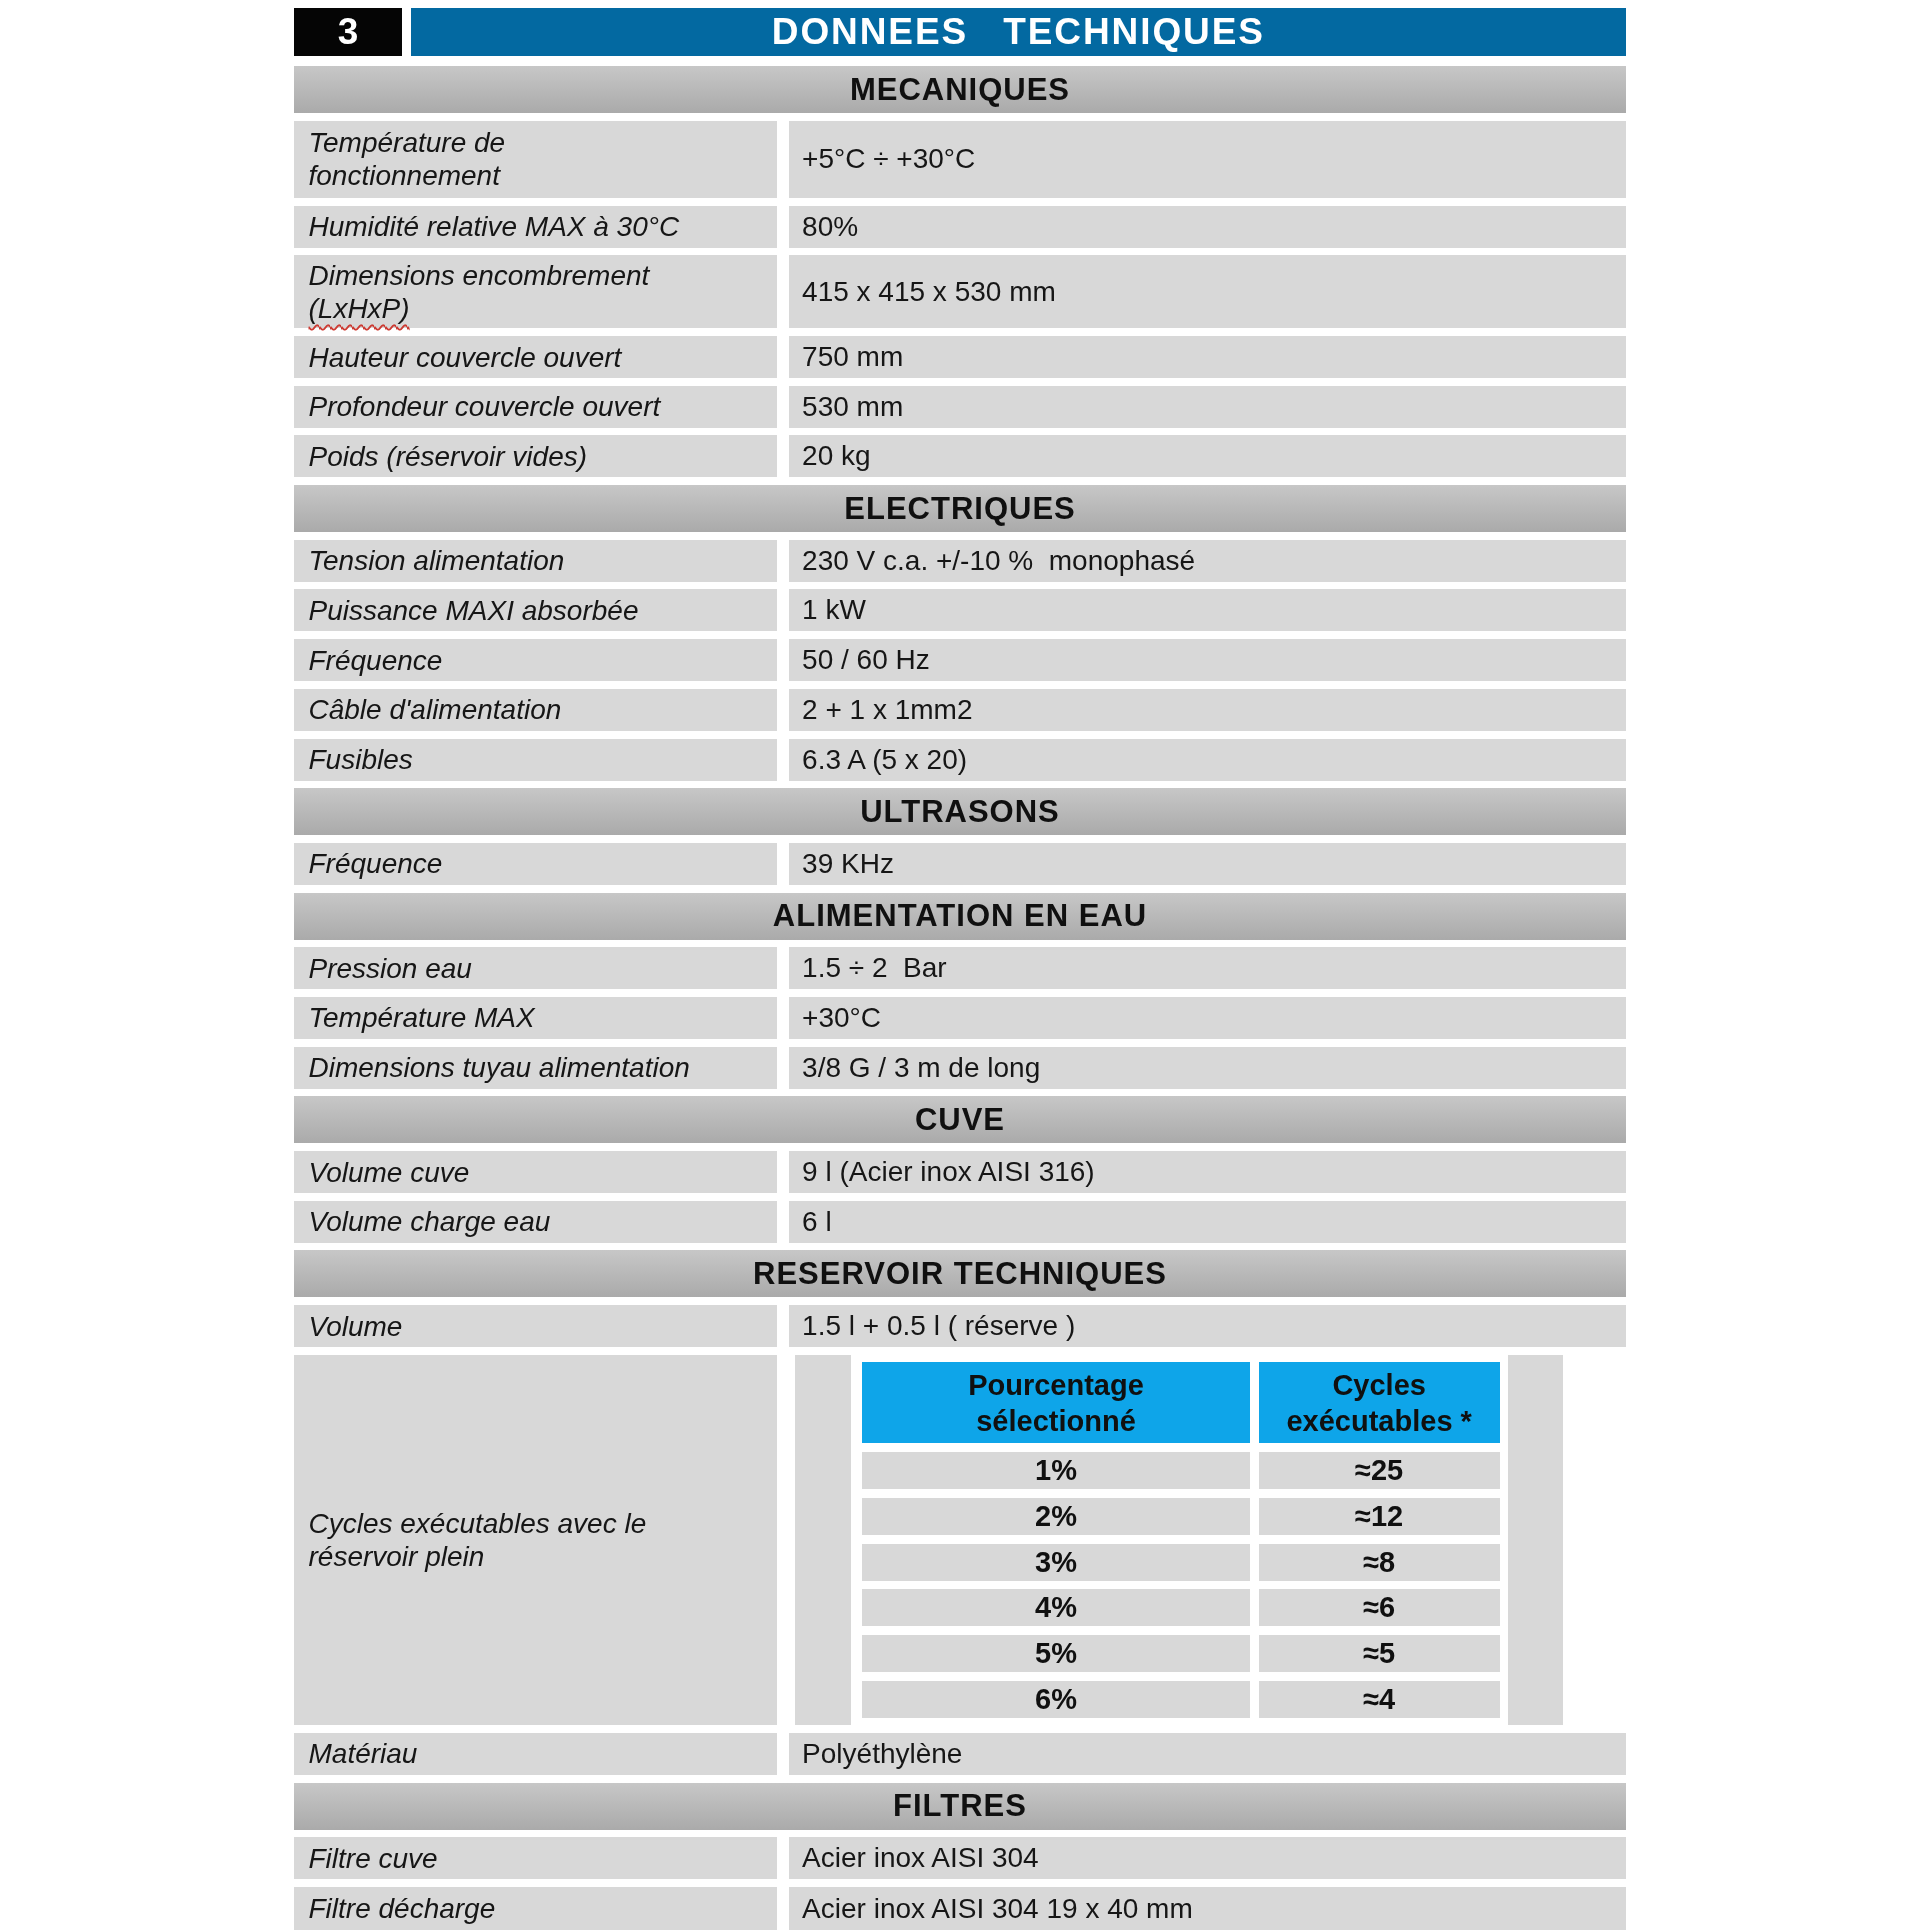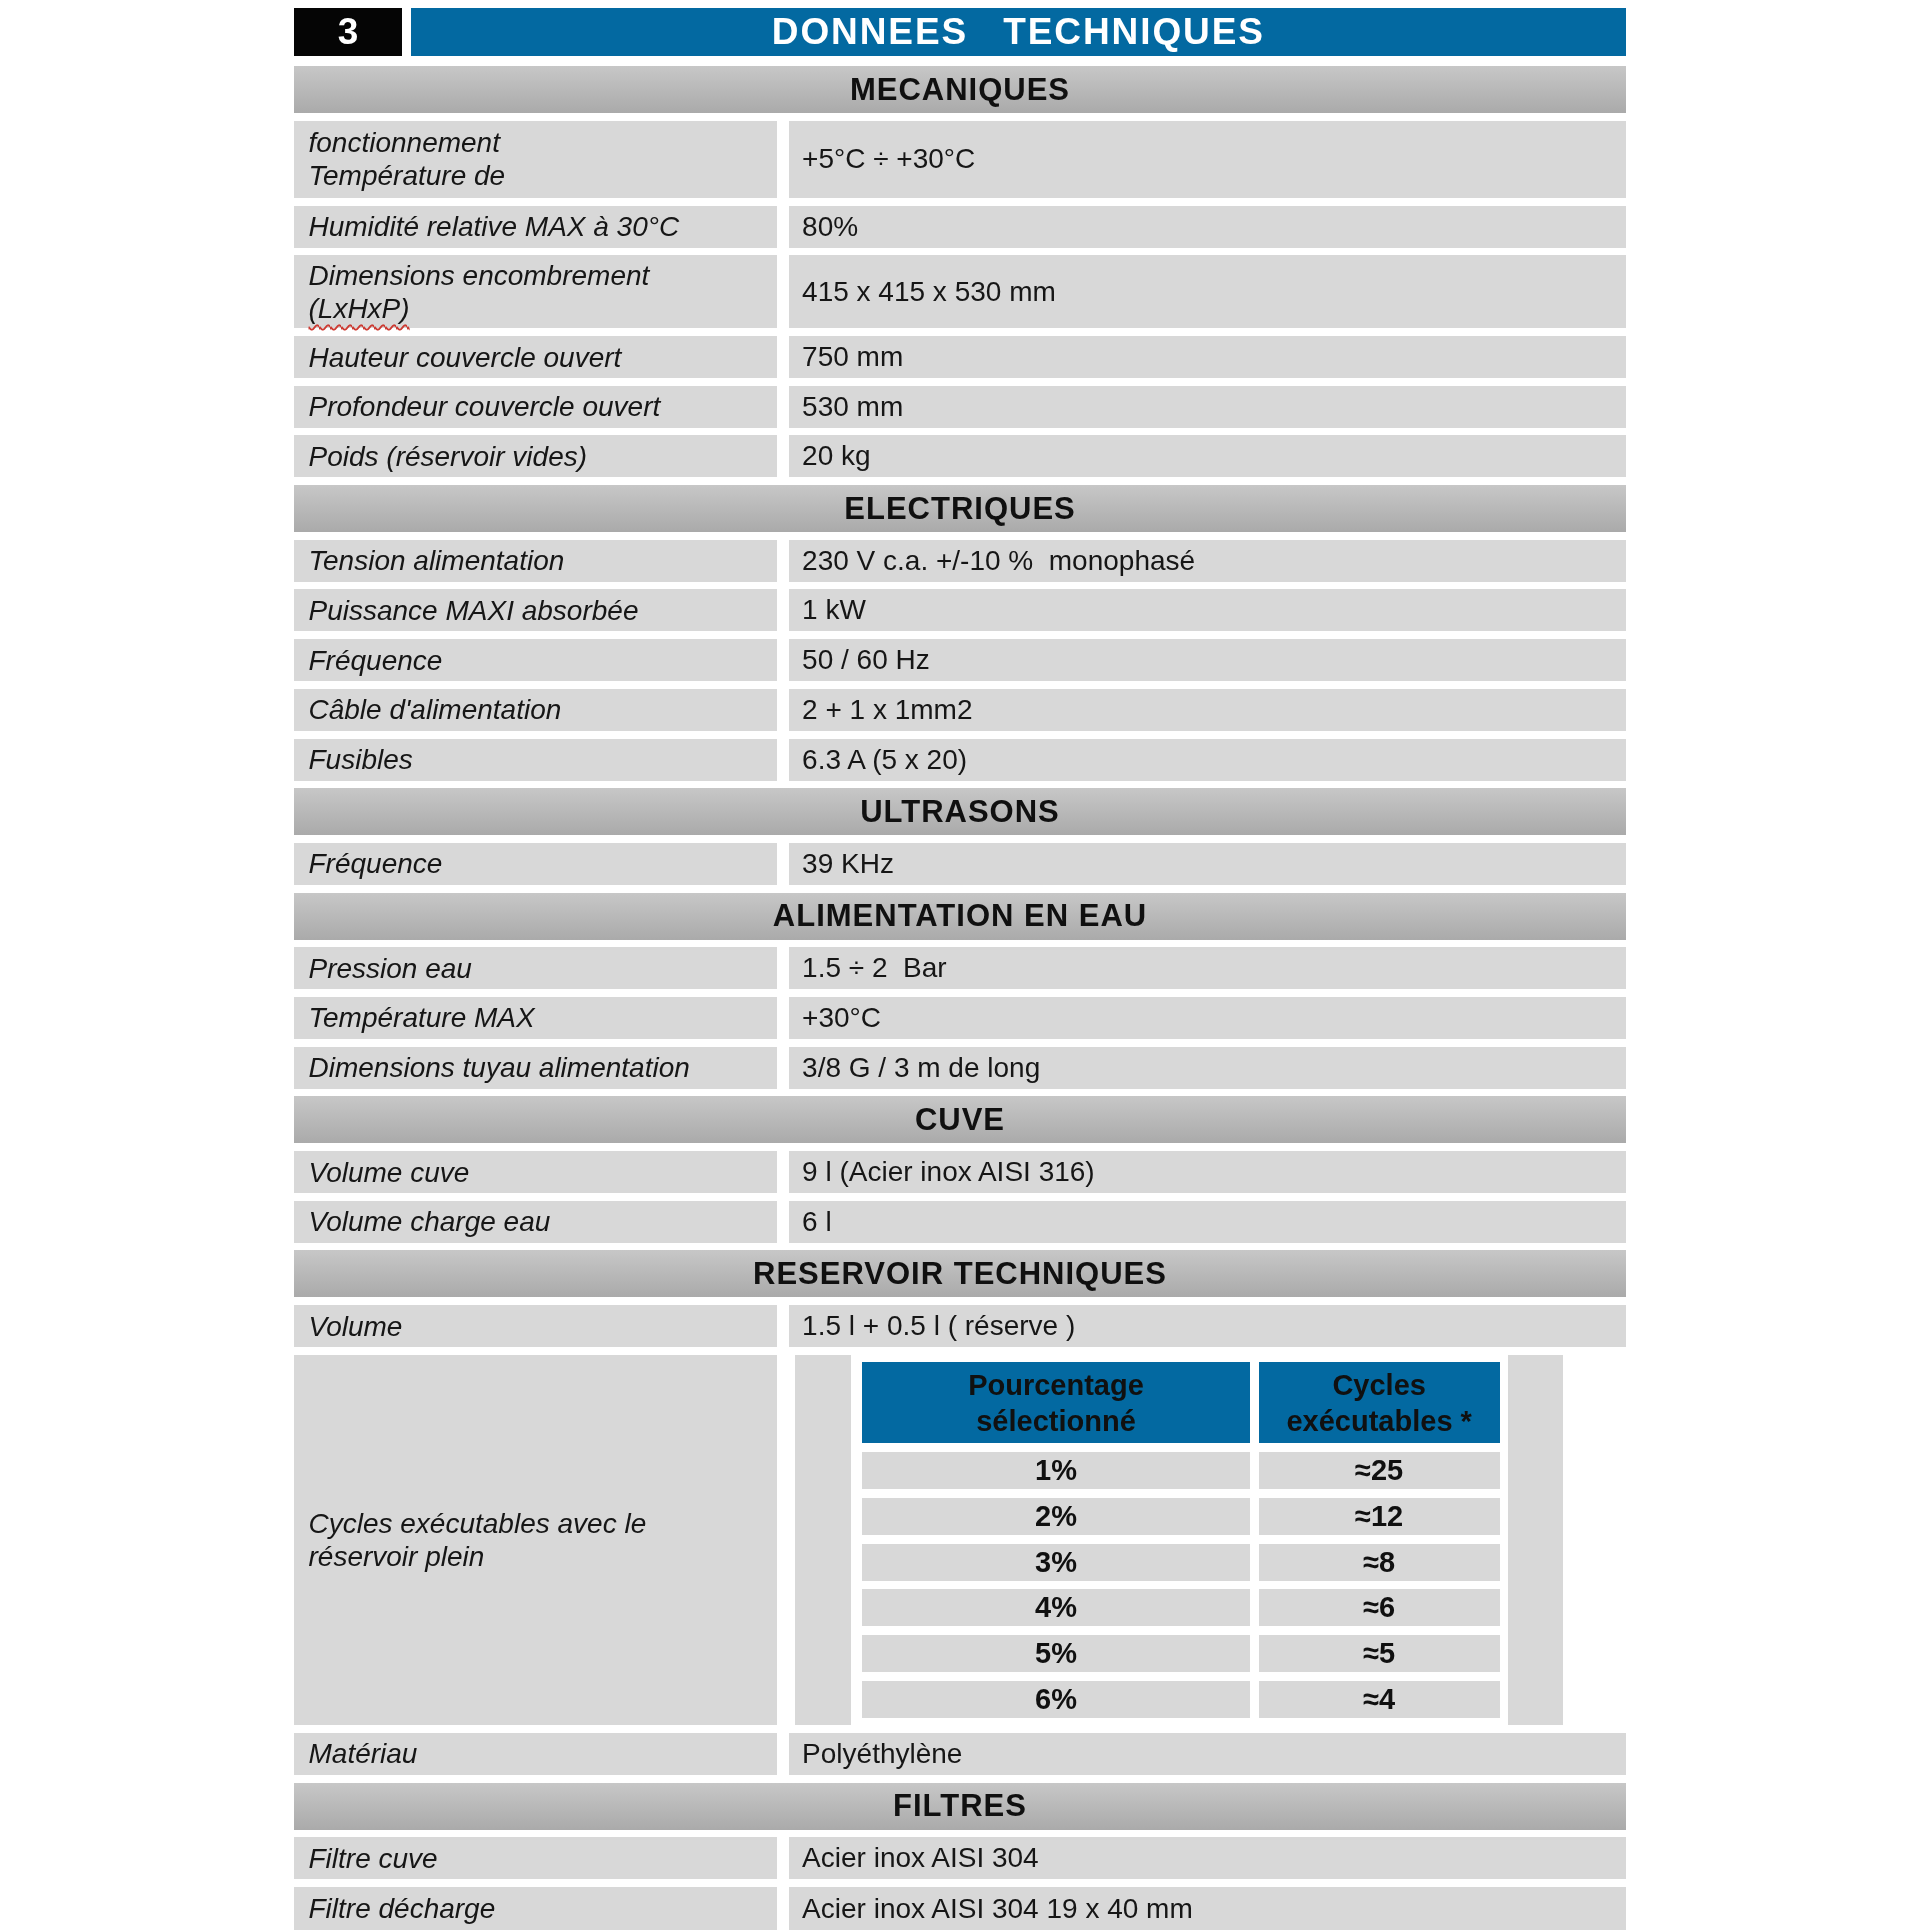--- a/index.html
+++ b/index.html
@@ -29,43 +29,43 @@
             text-decoration-thickness:1.9px;text-underline-offset:5.8px;width:max-content;}
 
   
   .cycles-block{align-items:stretch;}
   .cycles-label span{display:block;}
   .cycles-value{flex:1;margin-left:11.6px;display:flex;align-items:stretch;}
   .strip{width:56px;background:#d8d8d8;margin-left:6.8px;}
   .strip.right{width:55px;margin-left:8.7px;}
   .itable{margin-left:10.6px;padding:7.7px 0;}
   .ihead{display:flex;height:81px;}
-  .hcell{background:#0369a1;display:flex;flex-direction:column;align-items:center;justify-content:center;
+  .hcell{background:#0ea5e9;display:flex;flex-direction:column;align-items:center;justify-content:center;
          font-weight:bold;font-size:29px;line-height:1.25;color:#101010;}
   .c1{width:388px;}
   .c2{width:241px;margin-left:8.7px;}
   .irow{display:flex;height:37px;margin-top:8.7px;}
   .icell{background:#d8d8d8;display:flex;align-items:center;justify-content:center;
          font-weight:bold;font-size:29px;color:#101010;}
 </style>
 </head>
 <body>
 
 <div class="page">
   <div class="doc">
     <div class="title-row">
       <div class="num-box">3</div>
       <div class="title-box">DONNEES TECHNIQUES</div>
     </div>
     <div id="table-root">
         <div class="bar">MECANIQUES</div>
         <div class="row" style="min-height: 77px;">
           <div class="cell label-cell">
+            <span>Température de</span>
             <span>fonctionnement</span>
-            <span>Température de</span>
           </div>
           <div class="cell value-cell">+5°C ÷ +30°C</div>
         </div>
         <div class="row">
           <div class="cell label-cell">Humidité relative MAX à 30°C</div>
           <div class="cell value-cell">80%</div>
         </div>
         <div class="row" style="min-height: 73px;">
           <div class="cell label-cell">
             <span>Dimensions encombrement</span>

